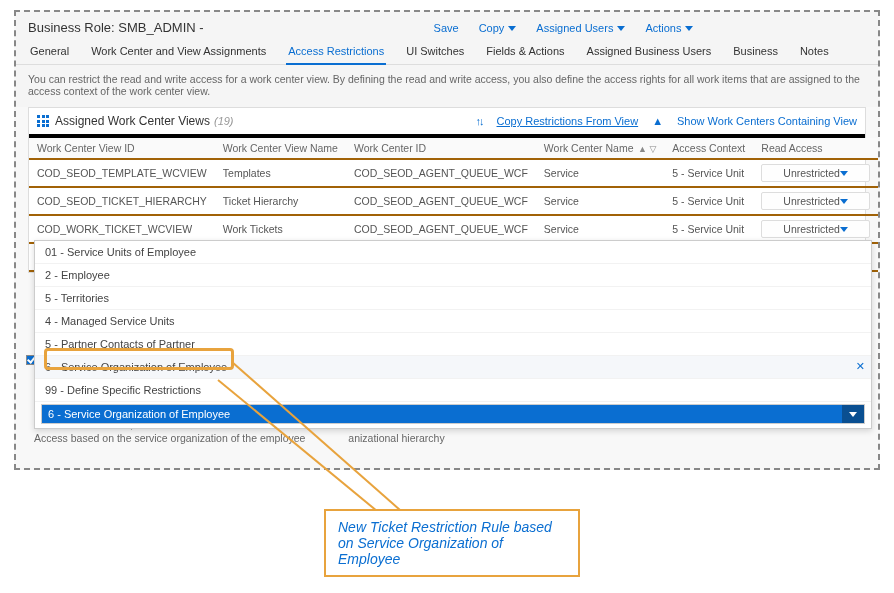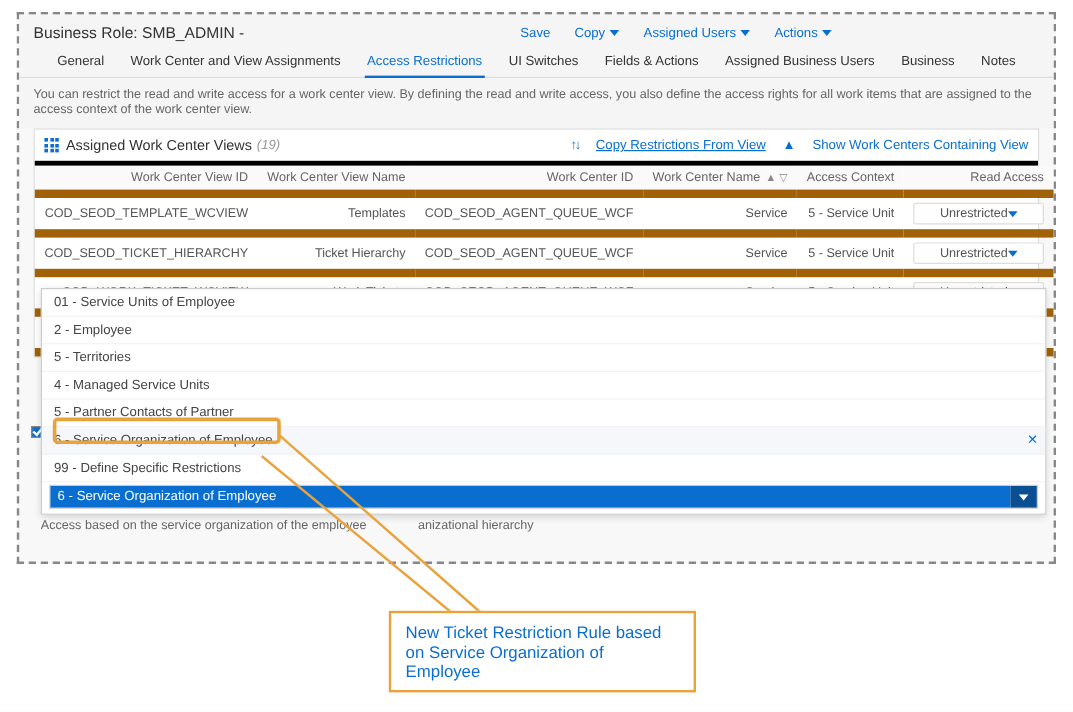--- a/index.html
+++ b/index.html
@@ -55,21 +55,20 @@
     gap: 30px;
   }
   .status-val { color: #333; margin-left: 4px; }
   .tabs {
     display: flex;
     gap: 18px;
     padding: 0 12px;
     border-bottom: 1px solid #ddd;
     font-size: 11px;
     background: #f5f5f5;
-    justify-content: center;
   }
   .tab { padding: 6px 2px; color: #333; cursor: pointer; }
   .tab.active { color: #0a6ed1; border-bottom: 2px solid #0a6ed1; margin-bottom: -1px; }
   .info { padding: 8px 12px 10px 12px; font-size: 10.5px; color: #666; background: #f5f5f5; }
   .panel {
     margin: 0 12px;
     border: 1px solid #ddd;
     background: #fff;
   }
   .panel-head {
@@ -77,23 +76,23 @@
     align-items: center;
     padding: 6px 8px;
     border-bottom: 4px solid #000000;
   }
   .panel-title { font-size: 12px; color: #333; }
   .panel-count { color: #999; margin-left: 4px; font-style: italic; }
   .panel-links { margin-left: auto; display: flex; gap: 14px; font-size: 11px; align-items: center; }
   .icon-sort { color:#0a6ed1; font-weight:bold; letter-spacing:-2px}
   .tbl { width: 100%; border-collapse: collapse; font-size: 10.5px; }
   .tbl th, .tbl td {
-    text-align: right;
+    text-align: left;
     padding: 4px 8px;
-    border-bottom: 7px solid #a16207;
+    border-bottom: 2px solid #a16207;
     color: #555;
     white-space: nowrap;
     overflow: hidden;
   }
   .tbl th { color: #666; font-weight: normal; background:#fafafa;}
   .th-wcname { width:70px;}
   .access-cell { display:flex; align-items:center; justify-content:space-between; border:1px solid #ddd; padding:2px 21px; background:#fefefe; border-radius:2px;}
   .chev-down {
     display:inline-block; width:0;height:0;
     border-left:4px solid transparent;border-right:4px solid transparent;
@@ -140,20 +139,21 @@
   }
   .box-item { left:44px; top:348px; width:190px; height:22px; }
   .callout {
     position:absolute;
     left:324px; top:509px;
     width:256px;
     border:2px solid #e8a33d;
     padding:8px 12px;
     background:#fff;
     font-size:14px;
+    font-style:italic;
     color:#0a6ed1;
     z-index:30;
   }
   svg.connector{
     position:absolute;
     left:0;top:0;
     width:894px;height:593px;
     pointer-events:none;
     z-index:25;
   }

